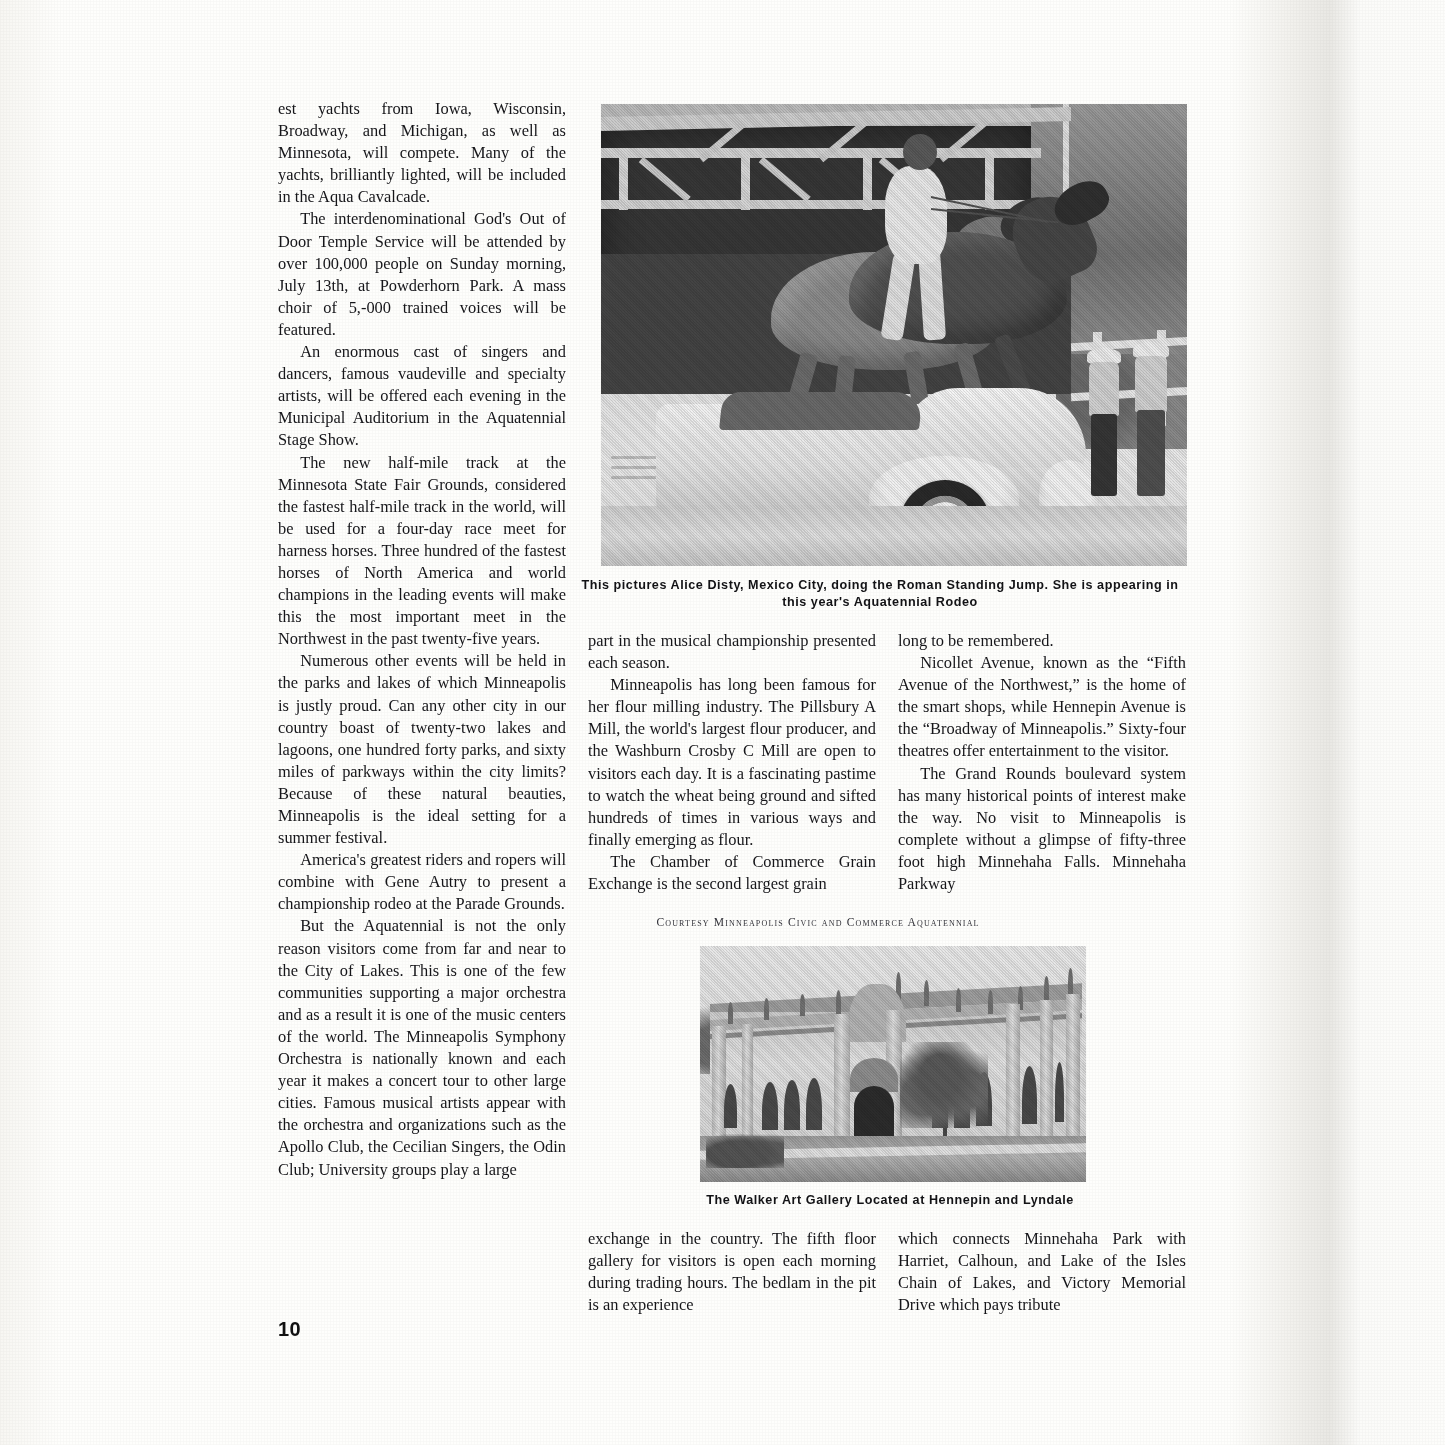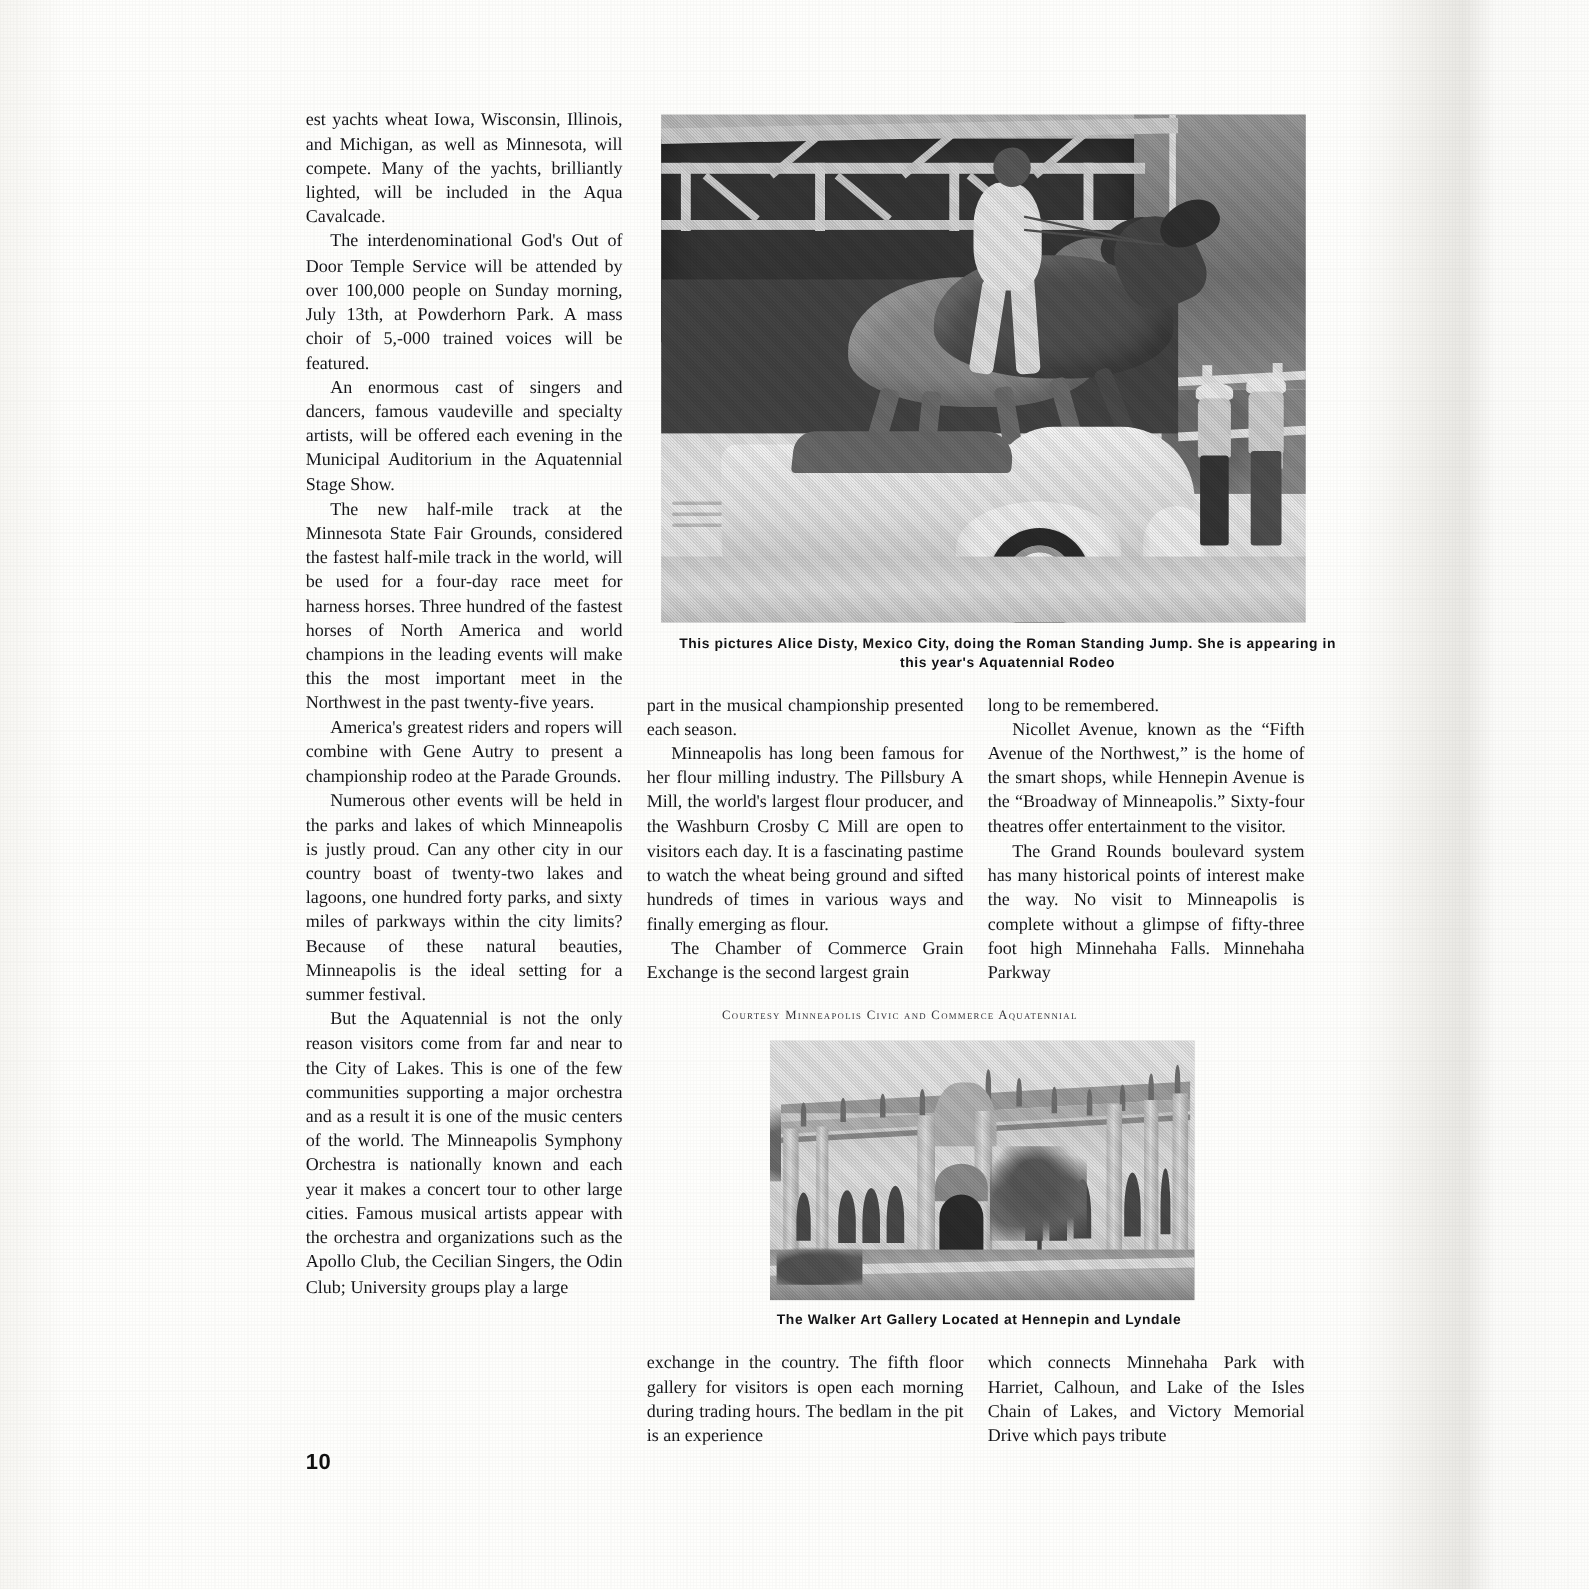--- a/index.html
+++ b/index.html
@@ -70,21 +70,21 @@
   .caption {
     position: absolute;
     text-align: center;
     font-family: "Liberation Sans", sans-serif;
     font-weight: bold;
     font-size: 12.6px;
     line-height: 17px;
     letter-spacing: .55px;
     color: #131316;
   }
-  #cap-rodeo { left: 616px; top: 577px; width: 600px; }
+  #cap-rodeo { left: 580px; top: 577px; width: 600px; }
   #cap-walker{ left: 600px; top: 1192px; width: 580px; }
 
   .courtesy {
     position: absolute;
     text-align: center;
     font-family: "Liberation Serif", serif;
     font-size: 11.6px;
     letter-spacing: 1.15px;
     font-variant: small-caps;
     color: #33333a;
@@ -274,26 +274,26 @@
                 radial-gradient(ellipse at 75% 55%, #63615b 0 40%, transparent 72%);
   }
 </style>
 </head>
 <body>
 
 <div id="page">
   <div id="paper"></div>
 
   <div class="col" id="col1">
-    <p class="noindent">est yachts wheat Iowa, Wisconsin, Illinois, and Michigan, as well as Minnesota, will compete.  Many of the yachts, brilliantly lighted, will be included in the Aqua Cavalcade.</p>
+    <p class="noindent">est yachts from Iowa, Wisconsin, Broadway, and Michigan, as well as Minnesota, will compete.  Many of the yachts, brilliantly lighted, will be included in the Aqua Cavalcade.</p>
     <p>The interdenominational God's Out of Door Temple Service will be attended by over 100,000 people on Sunday morning, July 13th, at Powderhorn Park.  A mass choir of 5,-000 trained voices will be featured.</p>
     <p>An enormous cast of singers and dancers, famous vaudeville and specialty artists, will be offered each evening in the Municipal Auditorium in the Aquatennial Stage Show.</p>
     <p>The new half-mile track at the Minnesota State Fair Grounds, considered the fastest half-mile track in the world, will be used for a four-day race meet for harness horses.  Three hundred of the fastest horses of North America and world champions in the leading events will make this the most important meet in the Northwest in the past twenty-five years.</p>
+    <p>Numerous other events will be held in the parks and lakes of which Minneapolis is justly proud.  Can any other city in our country boast of twenty-two lakes and lagoons, one hundred forty parks, and sixty miles of parkways within the city limits?  Because of these natural beauties, Minneapolis is the ideal setting for a summer festival.</p>
     <p>America's greatest riders and ropers will combine with Gene Autry to present a championship rodeo at the Parade Grounds.</p>
-    <p>Numerous other events will be held in the parks and lakes of which Minneapolis is justly proud.  Can any other city in our country boast of twenty-two lakes and lagoons, one hundred forty parks, and sixty miles of parkways within the city limits?  Because of these natural beauties, Minneapolis is the ideal setting for a summer festival.</p>
     <p>But the Aquatennial is not the only reason visitors come from far and near to the City of Lakes.  This is one of the few communities supporting a major orchestra and as a result it is one of the music centers of the world.  The Minneapolis Symphony Orchestra is nationally known and each year it makes a concert tour to other large cities.  Famous musical artists appear with the orchestra and organizations such as the Apollo Club, the Cecilian Singers, the Odin Club; University groups play a large</p>
   </div>
 
   <div id="folio">10</div>
 
   <div id="photo-rodeo">
     <div class="r-sky"></div>
 
     <div class="r-crowd"></div>
     <div class="r-crowd2"></div>

